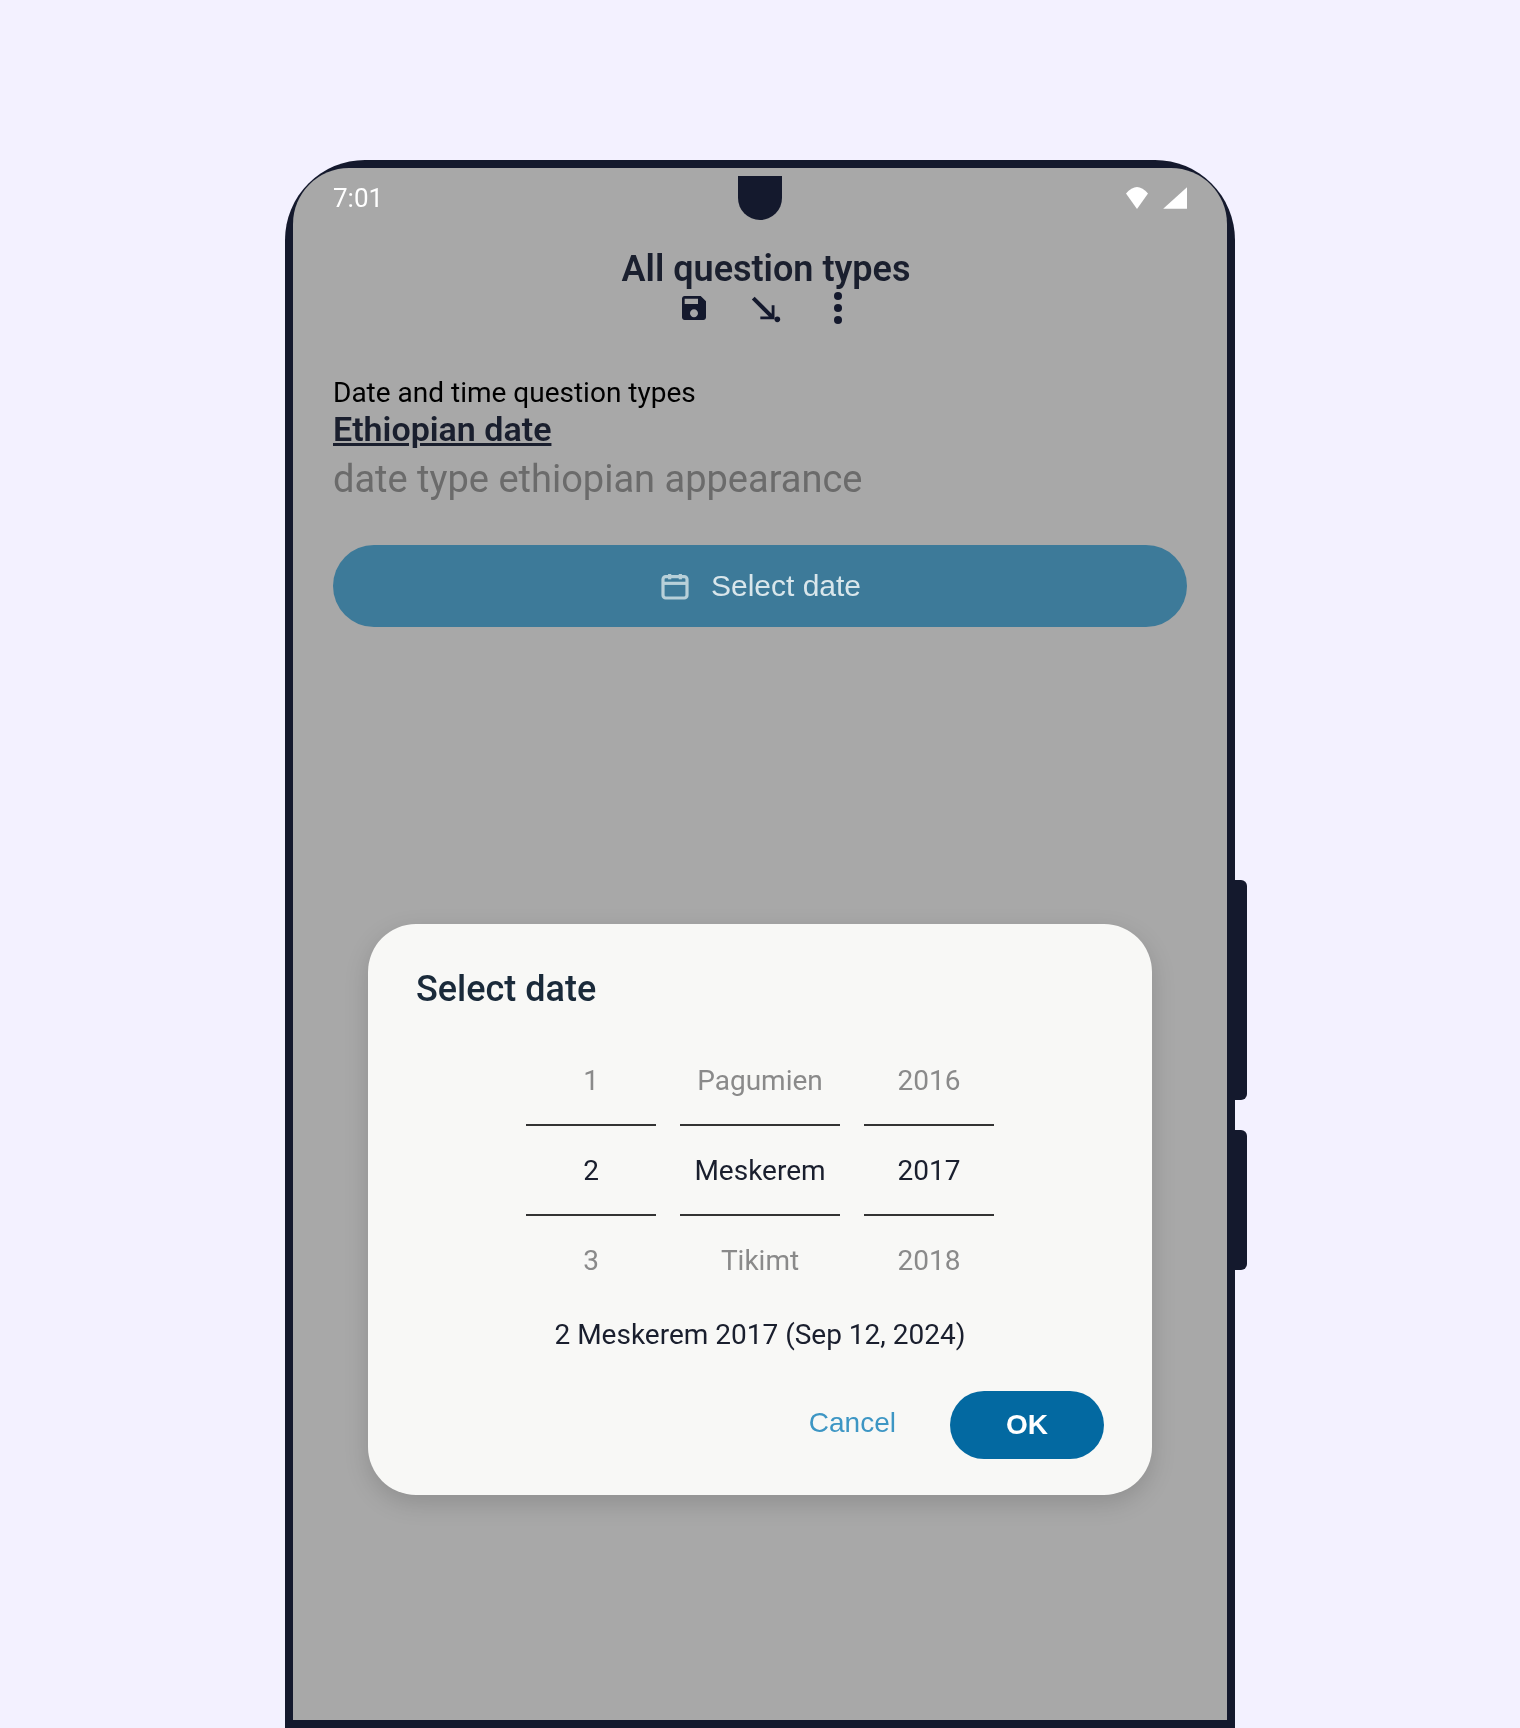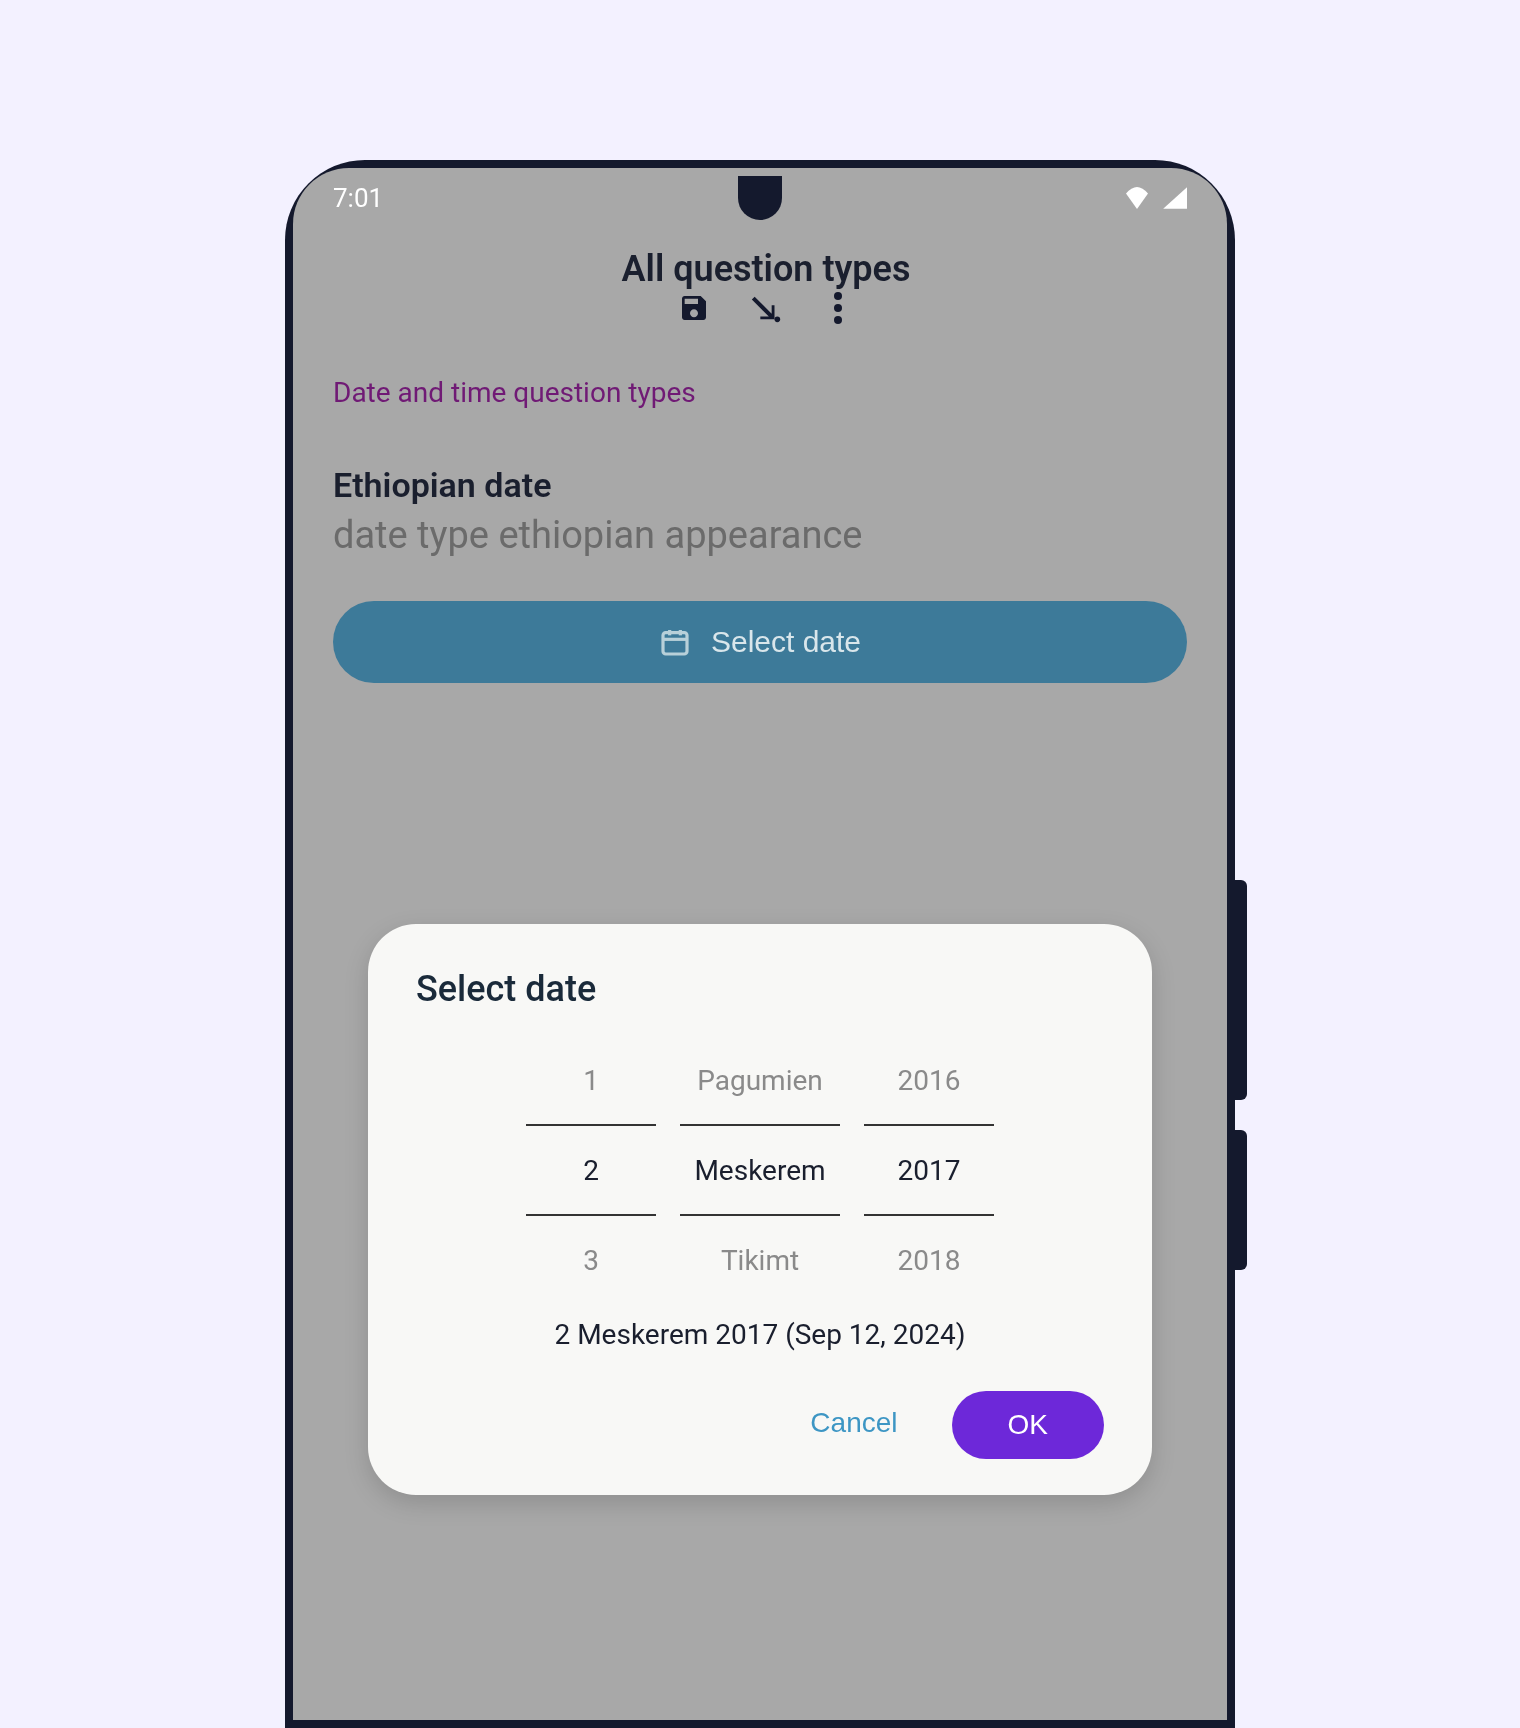--- a/index.html
+++ b/index.html
@@ -121,29 +121,29 @@
       justify-content: center;
       cursor: pointer;
     }
 
     .content {
       padding: 30px 40px;
     }
 
     .section-header {
       font-size: 28px;
-      color: #701a75;
-      margin-bottom: 56px;
+      color: #000000;
     }
 
     .question-title {
       font-size: 34px;
       font-weight: 600;
       color: #1a1f2e;
       margin-bottom: 8px;
+      text-decoration: underline;
     }
 
     .question-hint {
       font-size: 38px;
       color: #6b6b6b;
       margin-bottom: 44px;
     }
 
     .select-date-btn {
       width: 100%;
@@ -241,25 +241,25 @@
       background: none;
       border: none;
       color: #3d96c4;
       font-size: 28px;
       font-weight: 500;
       padding: 16px 24px;
       cursor: pointer;
     }
 
     .btn-ok {
-      background: #6d28d9;
+      background: #0369a1;
       border: none;
       color: #fff;
       font-size: 28px;
-      font-weight: 400;
+      font-weight: 700;
       padding: 18px 56px;
       border-radius: 36px;
       cursor: pointer;
     }
   </style>
 </head>
 <body>
 
 <div class="phone-frame">
   <div class="phone-notch"></div>

